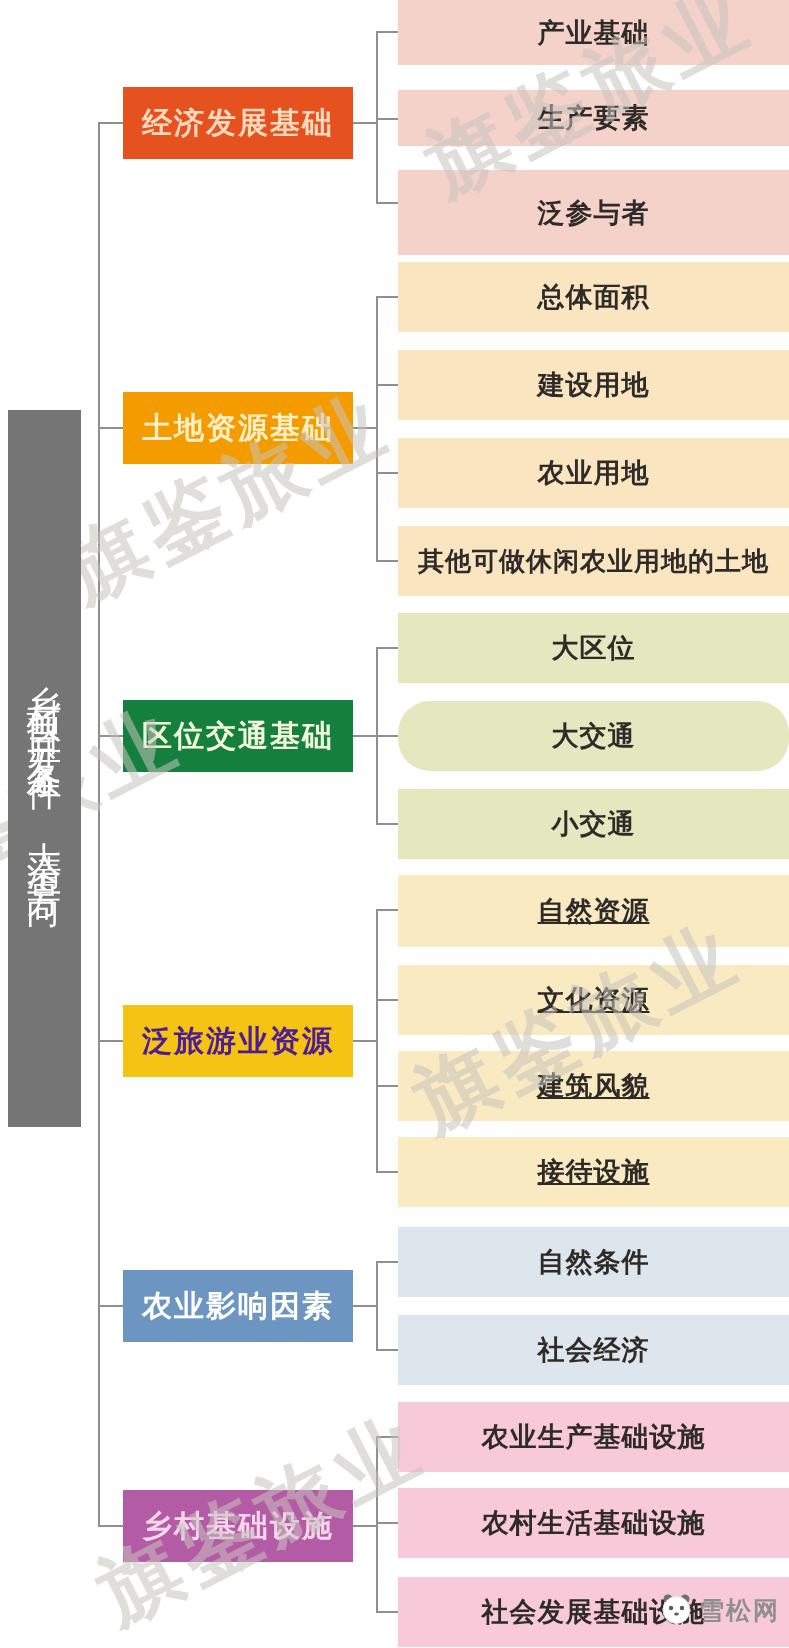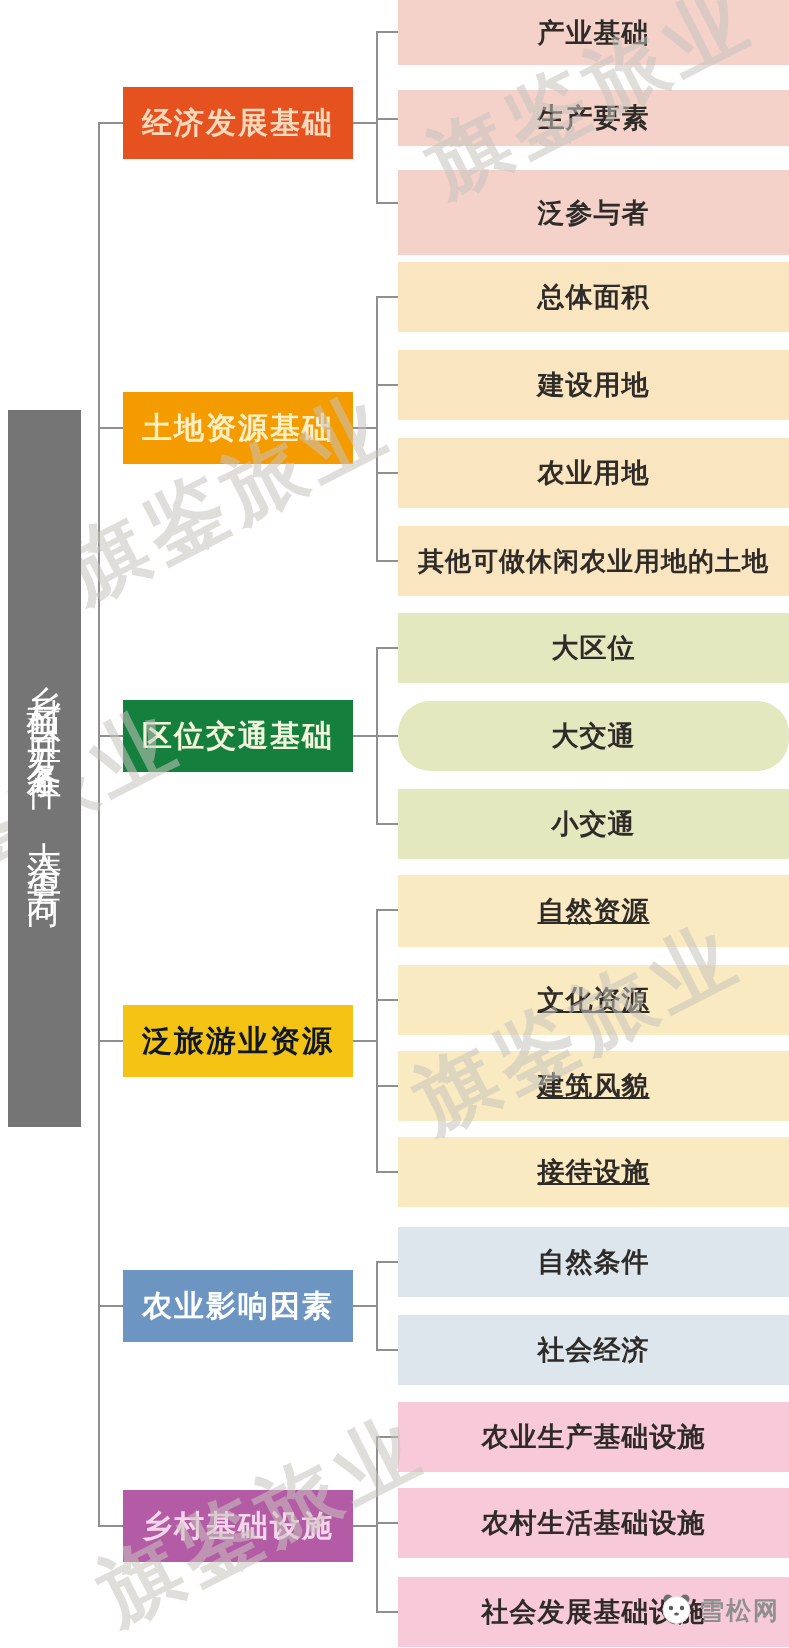--- a/index.html
+++ b/index.html
@@ -23,21 +23,21 @@
   }
   
   .node{
     position:absolute;left:123px;width:230px;height:72px;z-index:2;
     display:flex;align-items:center;justify-content:center;
     font-size:30px;font-weight:bold;letter-spacing:2px;
   }
   .cat1{top:87px;  background:#E5521F;color:#FAD9BD;}
   .cat2{top:392px; background:#F49B00;color:#FDEFC6;}
   .cat3{top:700px; background:#15803d;color:#F3F6DA;}
-  .cat4{top:1005px;background:#F5C313;color:#0f172a;}
+  .cat4{top:1005px;background:#F5C313;color:#4c1d95;}
   .cat5{top:1270px;background:#6C95C2;color:#FFFFFF;}
   .cat6{top:1490px;background:#B35BA4;color:#F5D7EA;}
   
   .child{
     position:absolute;left:398px;width:391px;height:70px;z-index:1;
     display:flex;align-items:center;justify-content:center;
     font-size:27px;font-weight:600;color:#2e2b28;letter-spacing:1px;
   }
   .bg1{background:#F4D2C9;} .bg2{background:#FAE5C1;} .bg3{background:#E3E8BF;}
   .bg4{background:#FAEAC1;text-decoration:underline;} .bg5{background:#DCE6EC;} .bg6{background:#F8C9D9;}

